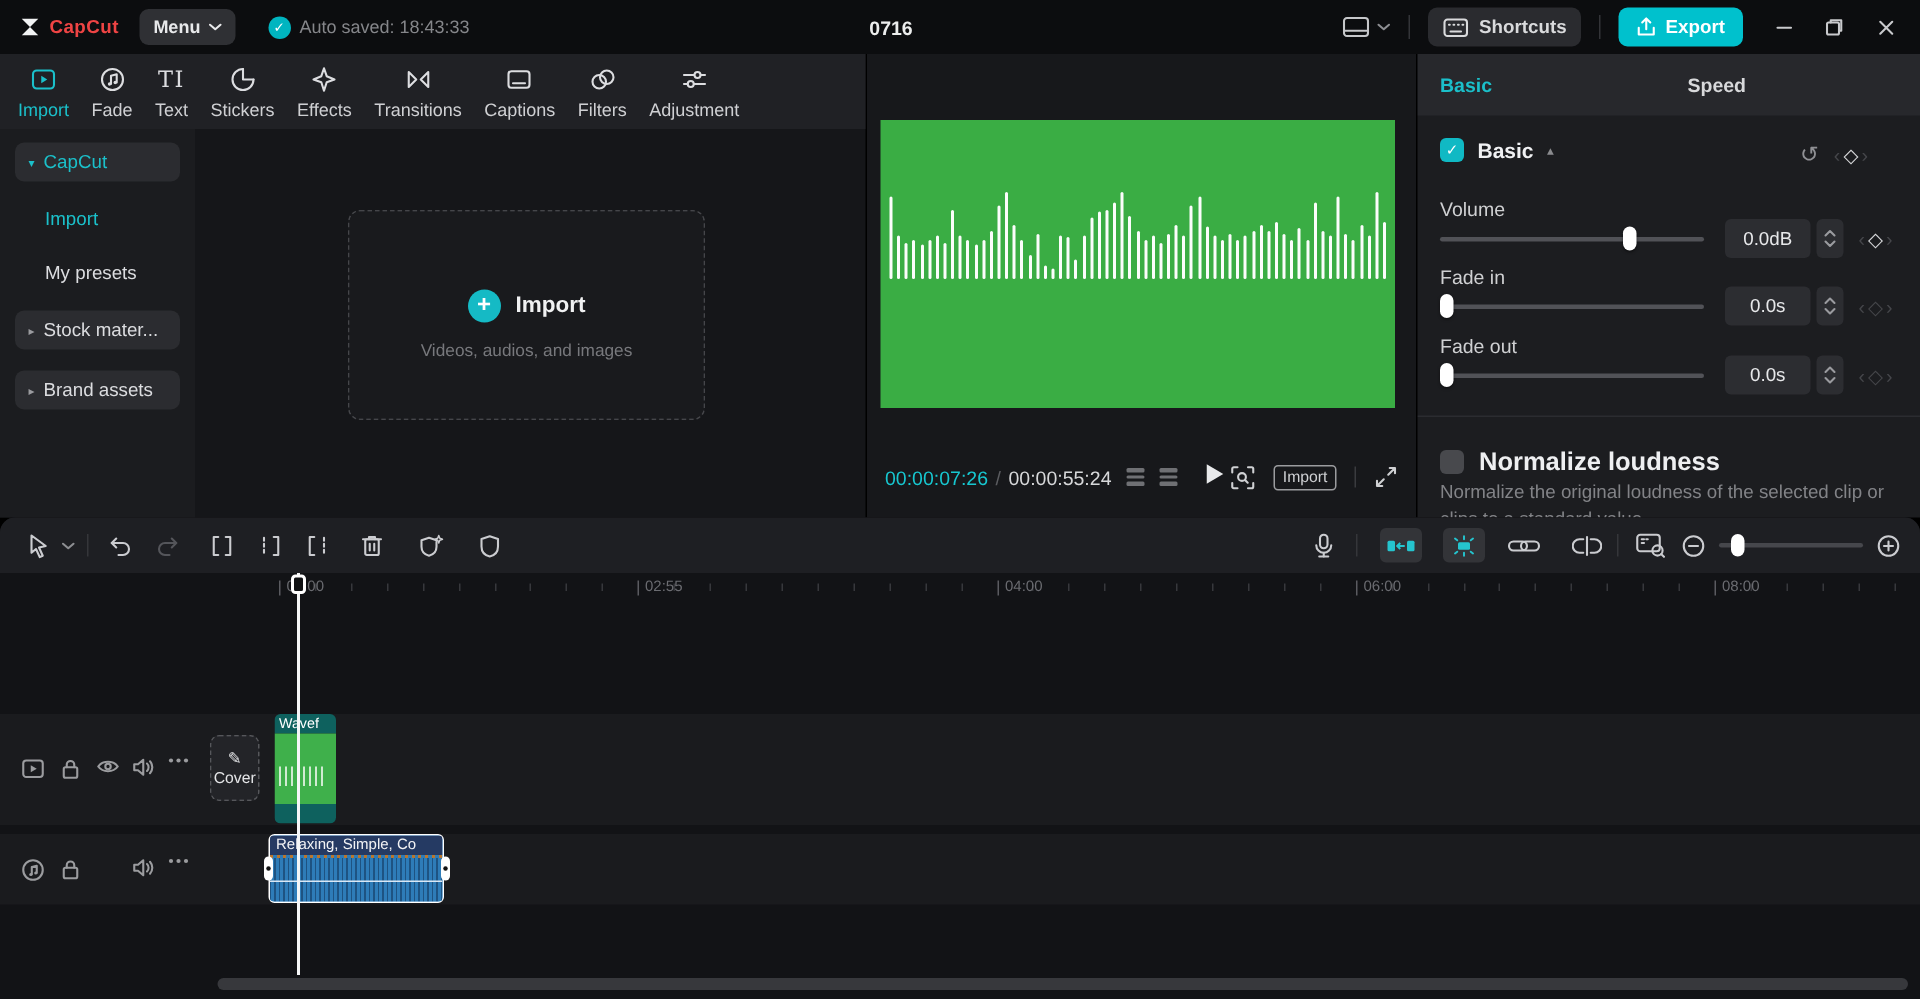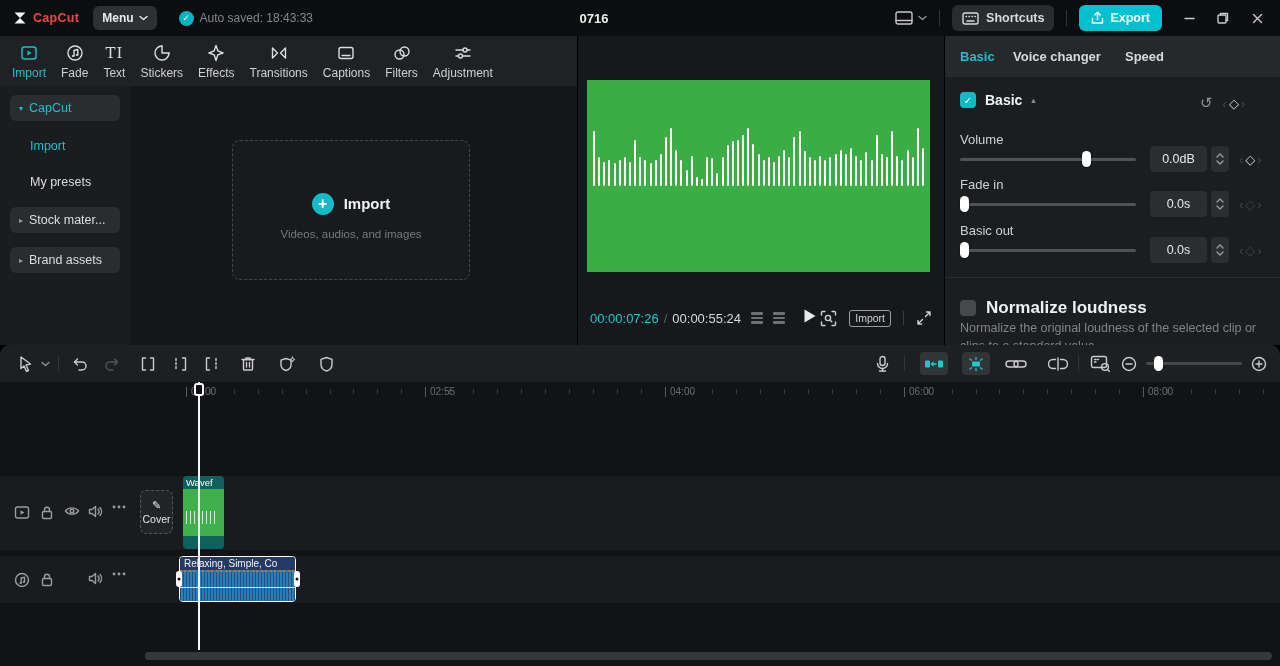--- a/index.html
+++ b/index.html
@@ -412,21 +412,20 @@
             <path d="M6.5 9.5 L2 14 M2 14 h3.5 M2 14 v-3.5"></path>
           </svg>
       </span>
     </span>
   </div>
 </section>
 
 <section class="inspector">
   <div class="itabs">
     <span class="itab active" style="left:15px">Basic</span>
-    <span class="itab" style="left:68px">Voice changer</span>
     <span class="itab" style="left:180px">Speed</span>
   </div>
 
   <div class="sec-head">
     <span class="cbx">✓</span>
     <span class="sec-title">Basic</span>
     <span class="sec-caret">▴</span>
   </div>
   <div class="sec-head-right">
     <span class="reset-ic">↺</span>
@@ -474,21 +473,21 @@
       </svg>
   </span>
   <span class="rowkf" style="top:155px">
       <span class="kf dim">
         <span class="chv">‹</span>
         <span class="dia">◇</span>
         <span class="chv">›</span>
       </span>
     </span>
 
-  <span class="ctl-label" style="top:187px">Basic out</span>
+  <span class="ctl-label" style="top:187px">Fade out</span>
   <div class="slider" style="top:201px">
     <span class="trk"></span>
       <span class="hnd" style="left:0"></span>
   </div>
   <span class="valbox" style="top:201px">0.0s</span>
   <span class="stepper" style="top:201px">
     <svg class="ic" width="8" height="5" viewBox="0 0 8 5">
         <path d="M1 4 L4 1 L7 4"></path>
       </svg>
     <svg class="ic" width="8" height="5" viewBox="0 0 8 5">

